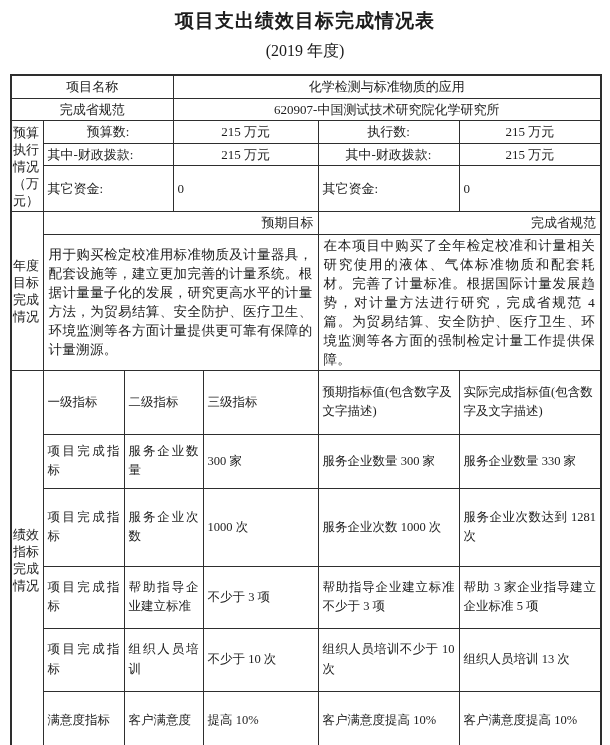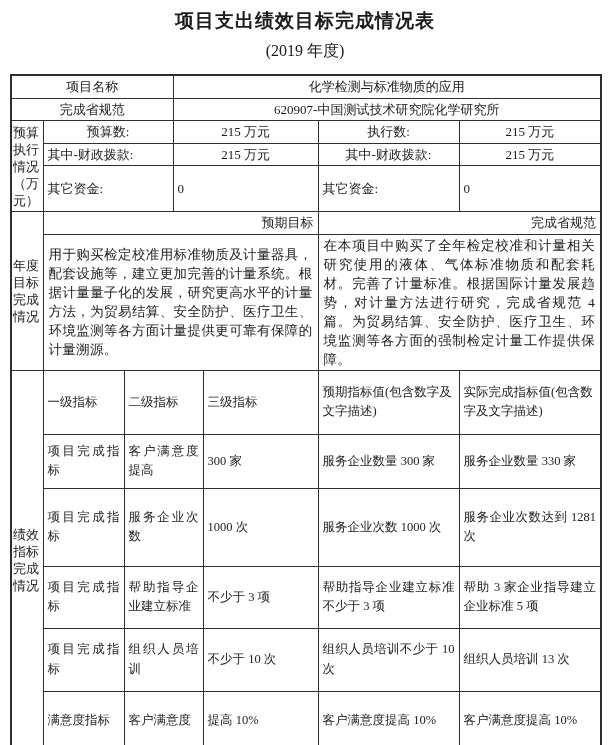--- a/index.html
+++ b/index.html
@@ -139,21 +139,21 @@
       <td rowspan="6" class="vlabel">绩效指标完成情况</td>
       <td class="ind-h">一级指标</td>
       <td colspan="2" class="ind-h">二级指标</td>
       <td class="ind-h">三级指标</td>
       <td class="ind-h">预期指标值(包含数字及文字描述)</td>
       <td class="ind-h">实际完成指标值(包含数字及文字描述)</td>
     </tr>
 
     <tr style="height:54px">
       <td class="ind-d">项目完成指标</td>
-      <td colspan="2" class="ind-d">客户满意度提高</td>
+      <td colspan="2" class="ind-d">服务企业数量</td>
       <td class="ind-d">300 家</td>
       <td class="ind-d">服务企业数量 300 家</td>
       <td class="ind-d">服务企业数量 330 家</td>
     </tr>
     <tr style="height:78px">
       <td class="ind-d">项目完成指标</td>
       <td colspan="2" class="ind-d">服务企业次数</td>
       <td class="ind-d">1000 次</td>
       <td class="ind-d">服务企业次数 1000 次</td>
       <td class="ind-d">服务企业次数达到 1281 次</td>

